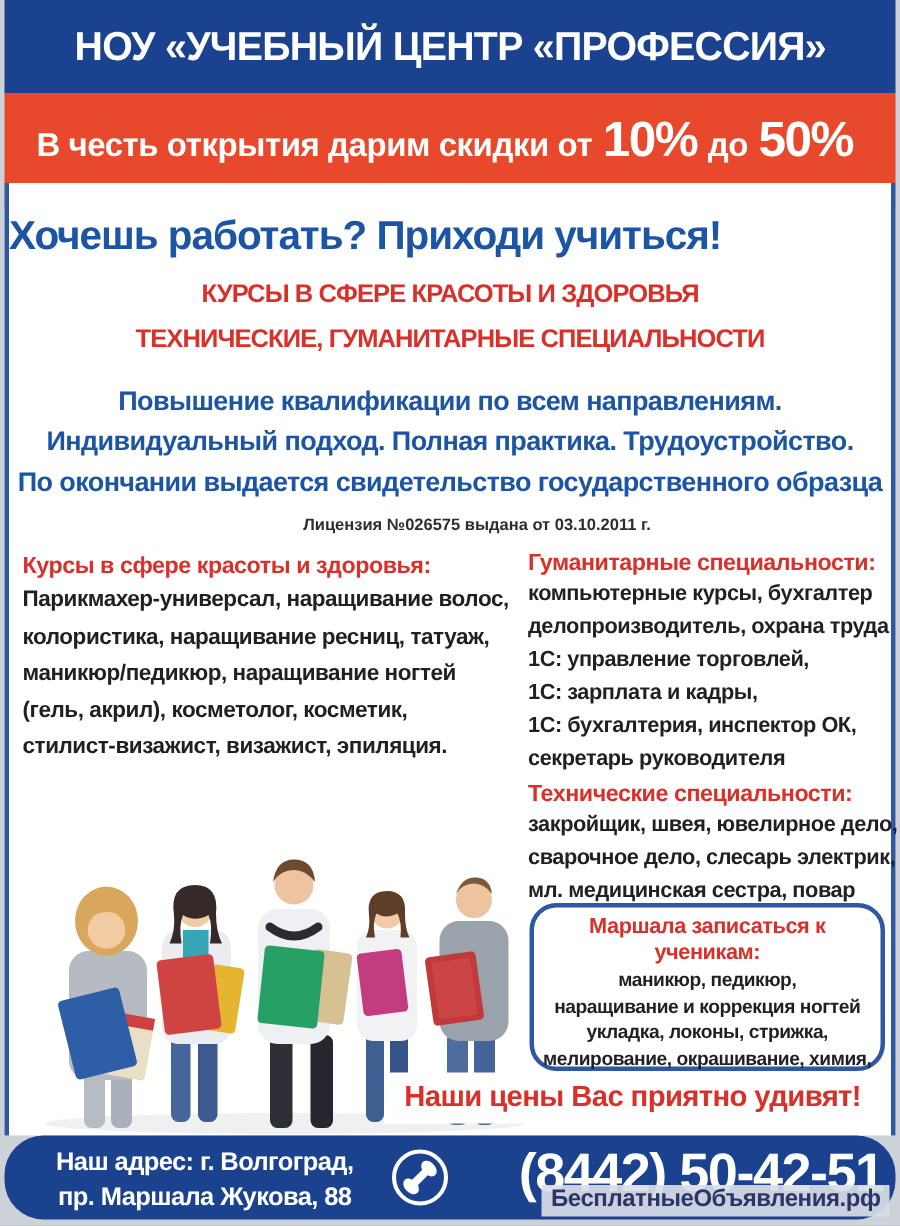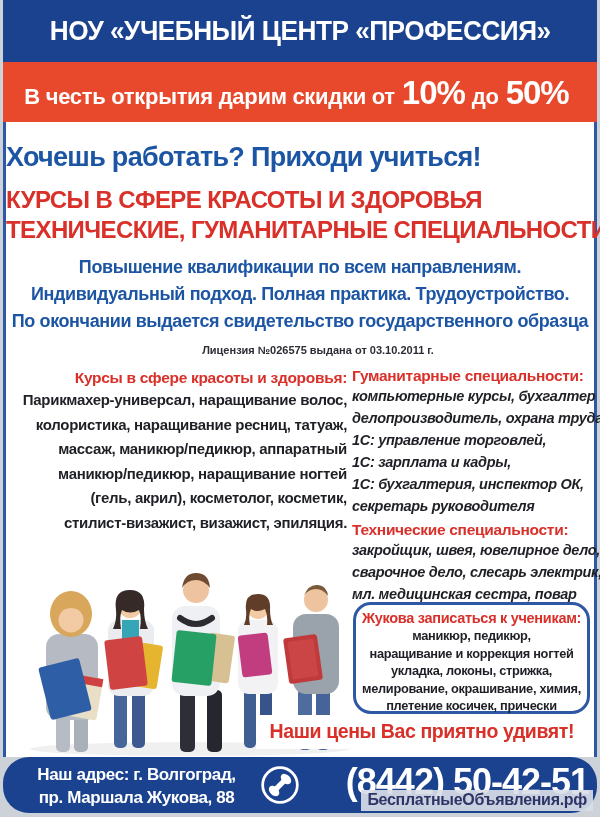--- a/index.html
+++ b/index.html
@@ -13,32 +13,32 @@
                      white-space:nowrap;transform:scaleX(0.97);}
   .banner-red{position:absolute;left:3px;right:3px;top:62px;height:76px;background:#e8492c;
               display:flex;align-items:baseline;justify-content:center;padding-top:12px;box-sizing:border-box;}
   .banner-red .txt{color:#fff;font-weight:bold;font-size:22px;letter-spacing:-0.3px;white-space:nowrap;}
   .banner-red .pct{color:#fff;font-weight:bold;font-size:33px;margin:0 7px;letter-spacing:-1px;}
   
   .content{position:absolute;left:3px;right:3px;top:122px;height:635px;background:#fff;
            border-left:3px solid #2e57a4;border-right:3px solid #2e57a4;box-sizing:border-box;}
   .headline{position:absolute;left:0;right:0;top:20px;text-align:left;color:#1c55a3;
             font-weight:bold;font-size:27px;letter-spacing:-0.7px;}
-  .subhead{position:absolute;left:0;right:0;text-align:left;color:#d9302a;
-           font-weight:bold;font-size:24px;letter-spacing:-0.6px;white-space:nowrap;}
+  .subhead{position:absolute;left:0;right:0;text-align:center;color:#d9302a;
+           font-weight:bold;font-size:17px;letter-spacing:-0.6px;white-space:nowrap;}
   .sub1{top:64px;} .sub2{top:94px;}
   .benefits{position:absolute;left:0;right:0;top:132px;text-align:center;color:#1c55a3;
             font-weight:bold;font-size:18px;line-height:27px;letter-spacing:-0.4px;}
   .license{position:absolute;left:0;right:0;top:222px;text-align:center;color:#2c2c34;
            font-weight:bold;font-size:11px;padding-left:36px;}
   .col-title{color:#d9302a;font-weight:bold;font-size:15.5px;line-height:20px;letter-spacing:-0.3px;}
-  .beauty-col{position:absolute;left:9px;top:246px;width:332px;text-align:right;}
+  .beauty-col{position:absolute;left:9px;top:246px;width:332px;}
   .beauty-col .line{color:#1f2026;font-weight:bold;font-size:15px;line-height:24.5px;letter-spacing:-0.3px;white-space:nowrap;}
   .right-col{position:absolute;left:346px;top:244px;width:240px;}
-  .right-col .line{color:#1f2026;font-weight:bold;font-size:14.5px;line-height:22px;letter-spacing:-0.3px;white-space:nowrap;font-style:italic;}
+  .right-col .line{color:#1f2026;font-weight:bold;font-size:14.5px;line-height:22px;letter-spacing:-0.3px;white-space:nowrap;}
   .right-col .col-title{line-height:19px;}
   .tech-title{margin-top:3px;}
   .offer-box{position:absolute;left:347px;top:480px;width:237px;height:112px;box-sizing:border-box;
              border:3px solid #2e57a4;border-radius:18px;background:#fff;text-align:center;
              padding-top:5px;}
   .offer-box .col-title{font-size:14.5px;line-height:17px;}
   .offer-box .line{color:#1f2026;font-weight:bold;font-size:12.8px;line-height:17.6px;letter-spacing:-0.3px;white-space:nowrap;}
   .students{position:absolute;left:4px;top:408px;width:354px;height:226px;}
   .prices-note{position:absolute;right:8px;top:593px;background:#fff;padding:5px 12px 6px 14px;
                color:#d9302a;font-weight:bold;font-size:19.5px;letter-spacing:-0.4px;white-space:nowrap;}
@@ -80,21 +80,20 @@
       <div>Индивидуальный подход. Полная практика. Трудоустройство.</div>
       <div>По окончании выдается свидетельство государственного образца</div>
     </div>
 
     <div class="license">Лицензия №026575 выдана от 03.10.2011 г.</div>
 
     <div class="beauty-col">
       <div class="col-title">Курсы в сфере красоты и здоровья:</div>
       <div class="line">Парикмахер-универсал, наращивание волос,</div>
       <div class="line">колористика, наращивание ресниц, татуаж,</div>
-      <div class="line">массаж, маникюр/педикюр, аппаратный</div>
       <div class="line">маникюр/педикюр, наращивание ногтей</div>
       <div class="line">(гель, акрил), косметолог, косметик,</div>
       <div class="line">стилист-визажист, визажист, эпиляция.</div>
     </div>
 
     <div class="right-col">
       <div class="col-title">Гуманитарные специальности:</div>
       <div class="line">компьютерные курсы, бухгалтер</div>
       <div class="line">делопроизводитель, охрана труда</div>
       <div class="line">1С: управление торговлей,</div>
@@ -158,21 +157,21 @@
         <ellipse cx="61" cy="84" rx="21" ry="23" fill="#d9a75c"></ellipse>
         <circle cx="61" cy="90" r="12.5" fill="#f2caa4"></circle>
         <path d="M46 88 q0 -18 15 -18 q15 0 15 18 q-4 -10 -15 -10 q-11 0 -15 10z" fill="#d9a75c"></path>
         <rect x="56" y="146" width="34" height="42" rx="3" transform="rotate(10 73 167)" fill="#e9dec6"></rect>
         <rect x="56" y="146" width="34" height="8" transform="rotate(10 73 167)" fill="#cf4040"></rect>
         <rect x="34" y="132" width="42" height="54" rx="3" transform="rotate(-14 55 159)" fill="#2d5ea6"></rect>
       </g>
     </svg>
 
     <div class="offer-box">
-      <div class="col-title">Жукова записаться к ученикам:</div>
+      <div class="col-title">Маршала записаться к ученикам:</div>
       <div class="line">маникюр, педикюр,</div>
       <div class="line">наращивание и коррекция ногтей</div>
       <div class="line">укладка, локоны, стрижка,</div>
       <div class="line">мелирование, окрашивание, химия,</div>
       <div class="line">плетение косичек, прически</div>
     </div>
 
     <div class="prices-note">Наши цены Вас приятно удивят!</div>
   </div>
 

